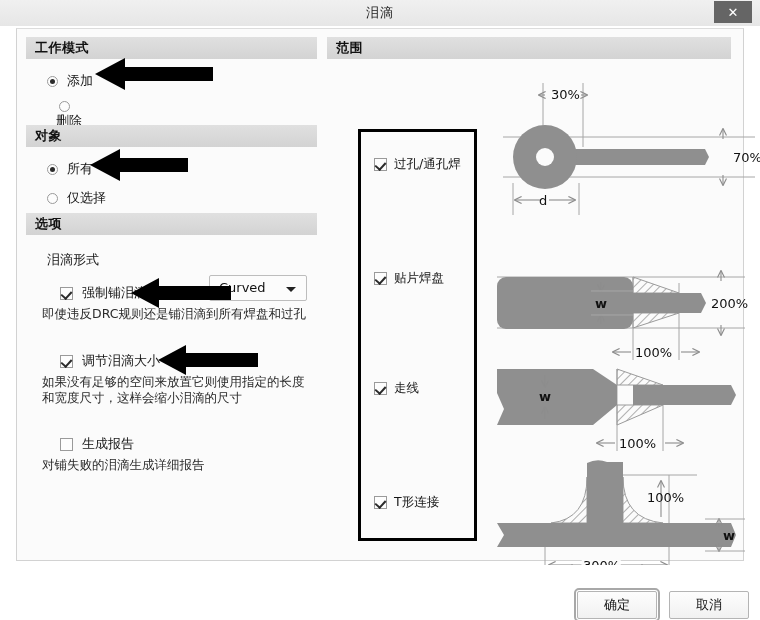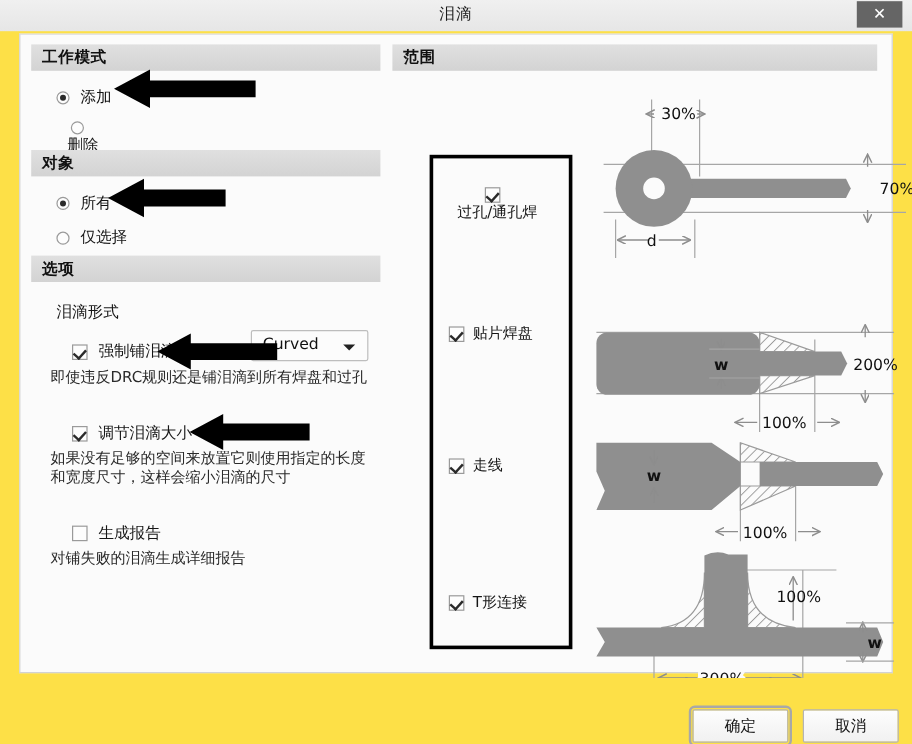--- a/index.html
+++ b/index.html
@@ -4,21 +4,21 @@
 <style>
   html,body{margin:0;padding:0;}
   body{
     width:760px;height:620px;
     background:#e8e8e8;
     font-family:"DejaVu Sans","Liberation Sans",sans-serif;
     overflow:hidden;
     -webkit-font-smoothing:antialiased;
   }
   
-  .window{position:absolute;inset:0;background:#fde047;}
+  .window{position:absolute;inset:0;background:#ffffff;}
   .titlebar{
     position:absolute;left:0;top:0;width:760px;height:26px;
     background:linear-gradient(#f0f0f0,#e6e6e6);
   }
   .title-text{
     position:absolute;left:0;top:0;width:760px;height:26px;
     line-height:26px;text-align:center;
     font-size:13px;color:#1a1a1a;letter-spacing:1px;
   }
   .close-btn{
@@ -176,21 +176,21 @@
       <span class="cbox"></span>
       <span class="lbl">生成报告</span>
     </div>
     <div class="desc" style="left:25px;top:428px;width:268px;">对铺失败的泪滴生成详细报告</div>
 
     <div class="sect-head" style="left:310px;top:8px;width:404px;">
       <span>范围</span>
     </div>
 
     <div class="scopebox">
-      <div class="scope-row" style="top:24px;flex-direction:column;">
+      <div class="scope-row" style="top:24px;">
         <span class="cbox on"></span>
         <span class="lbl">过孔/通孔焊</span>
       </div>
       <div class="scope-row" style="top:138px;">
         <span class="cbox on"></span>
         <span class="lbl">贴片焊盘</span>
       </div>
       <div class="scope-row" style="top:248px;">
         <span class="cbox on"></span>
         <span class="lbl">走线</span>

